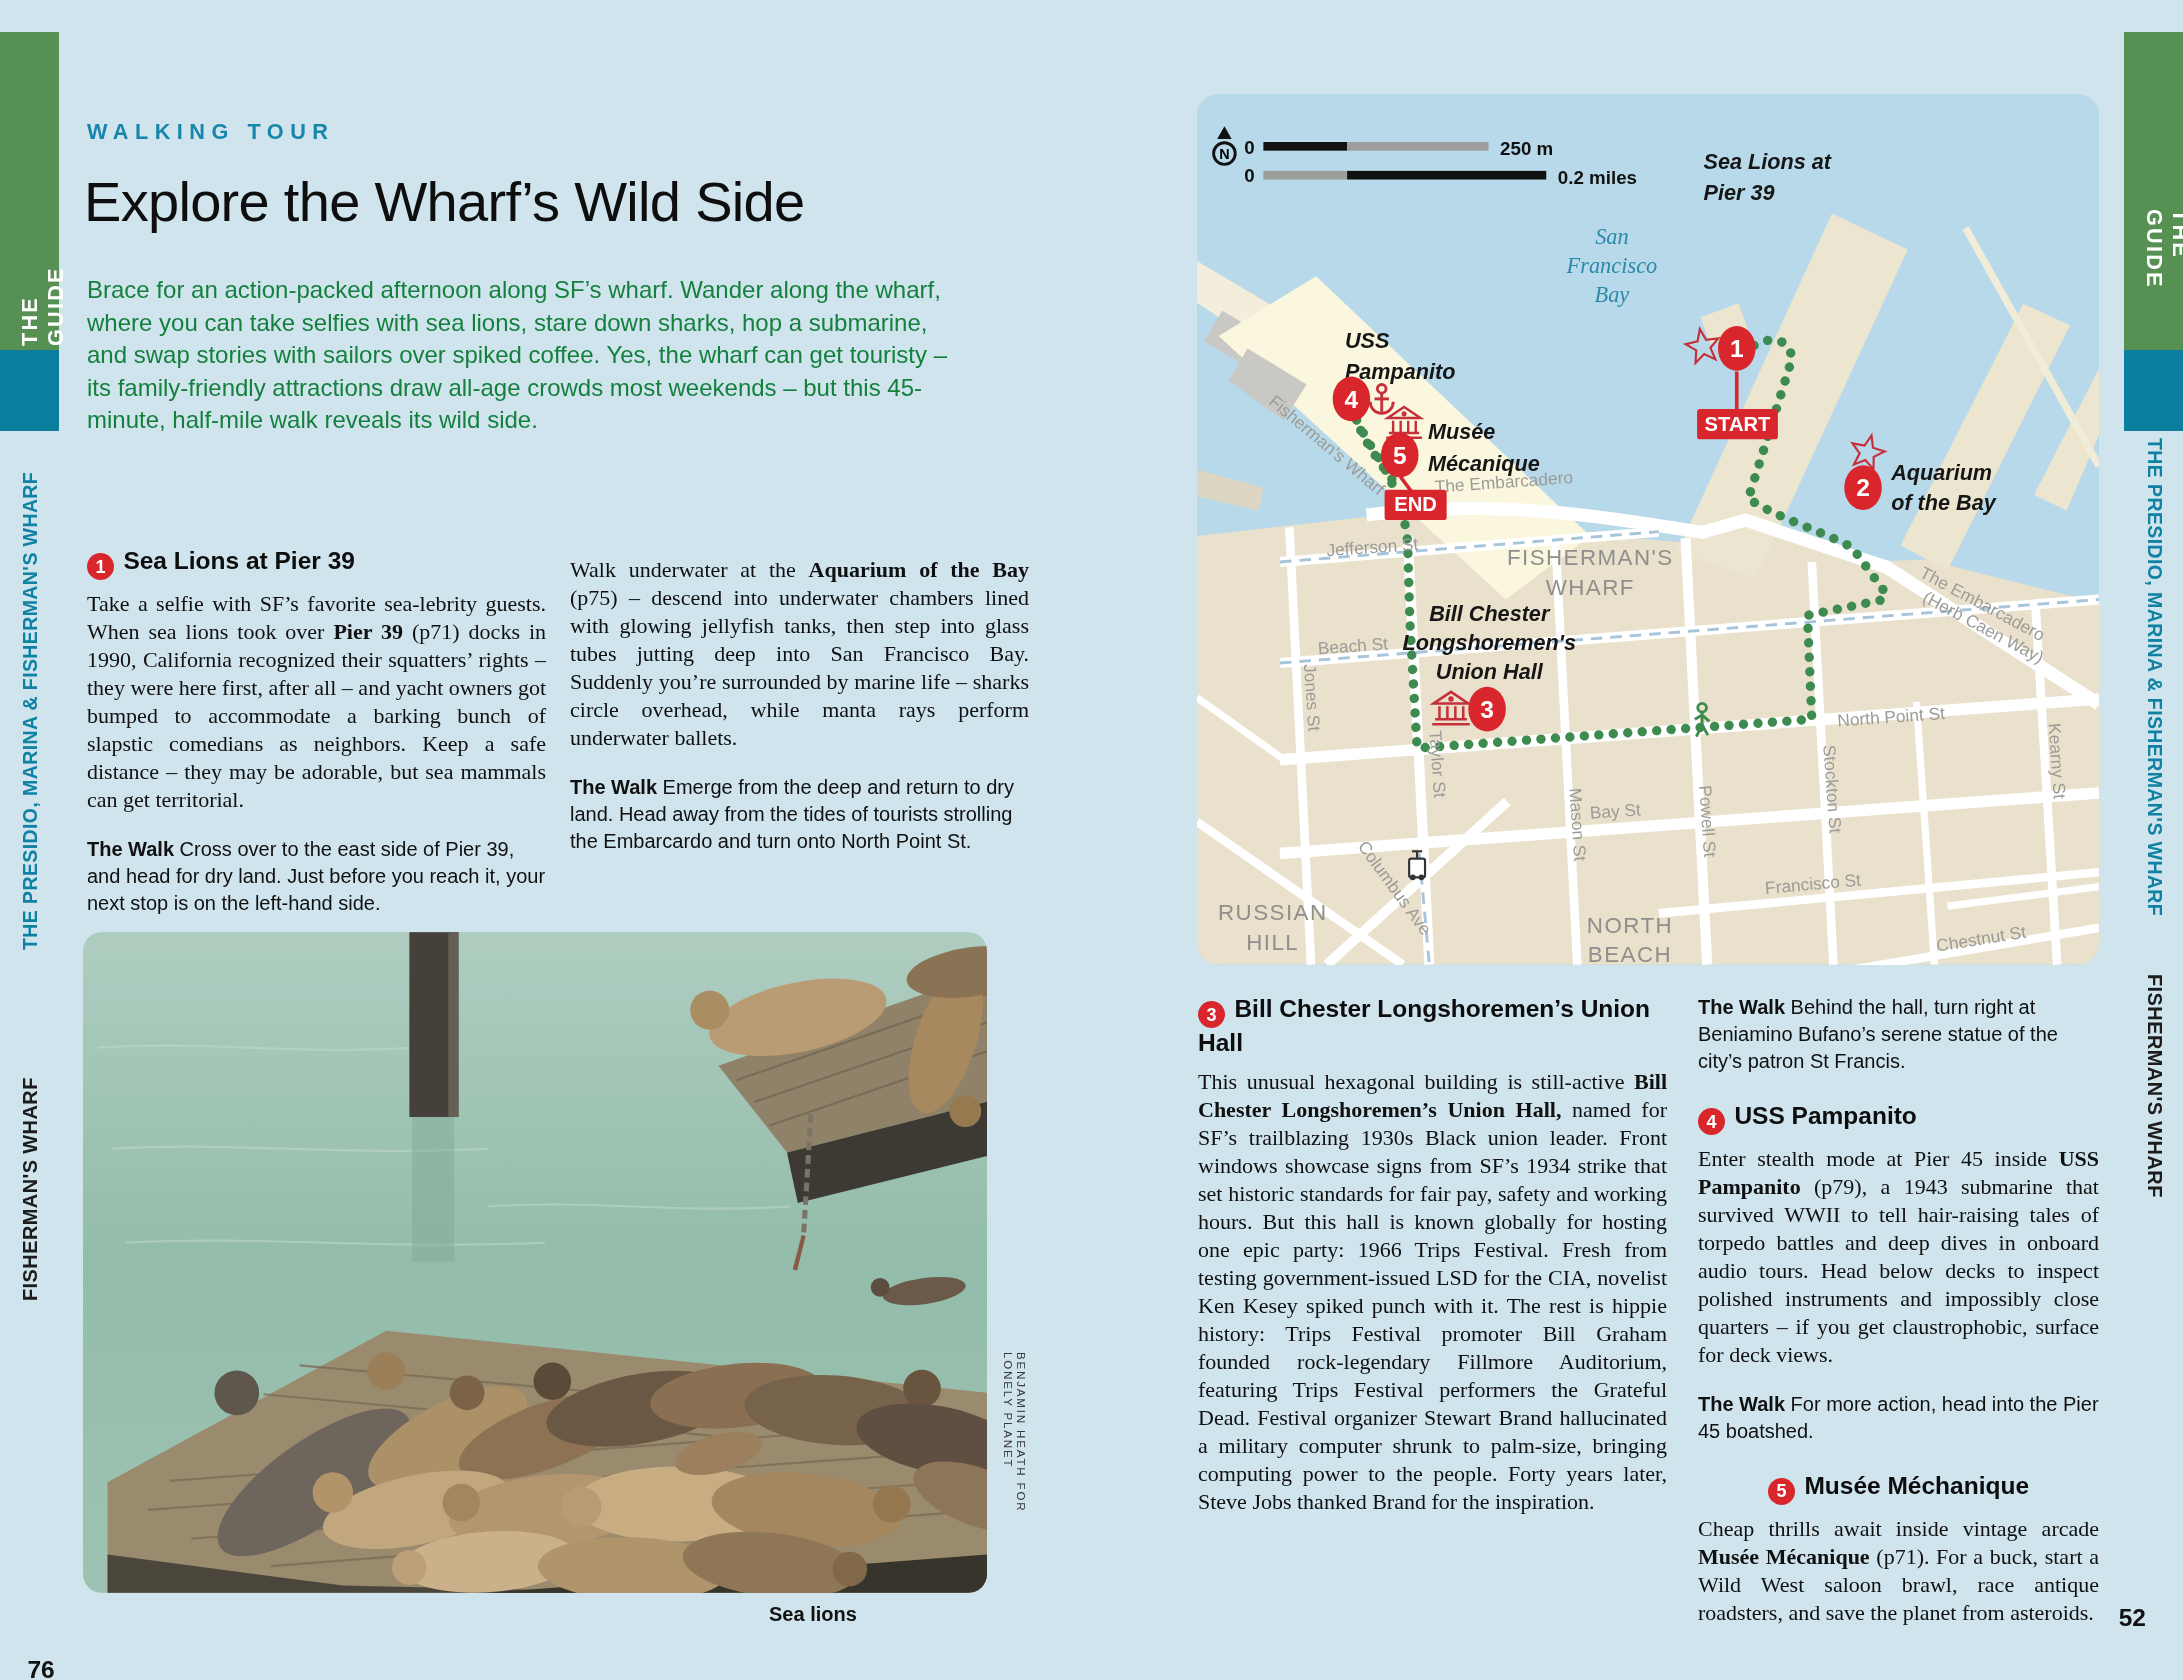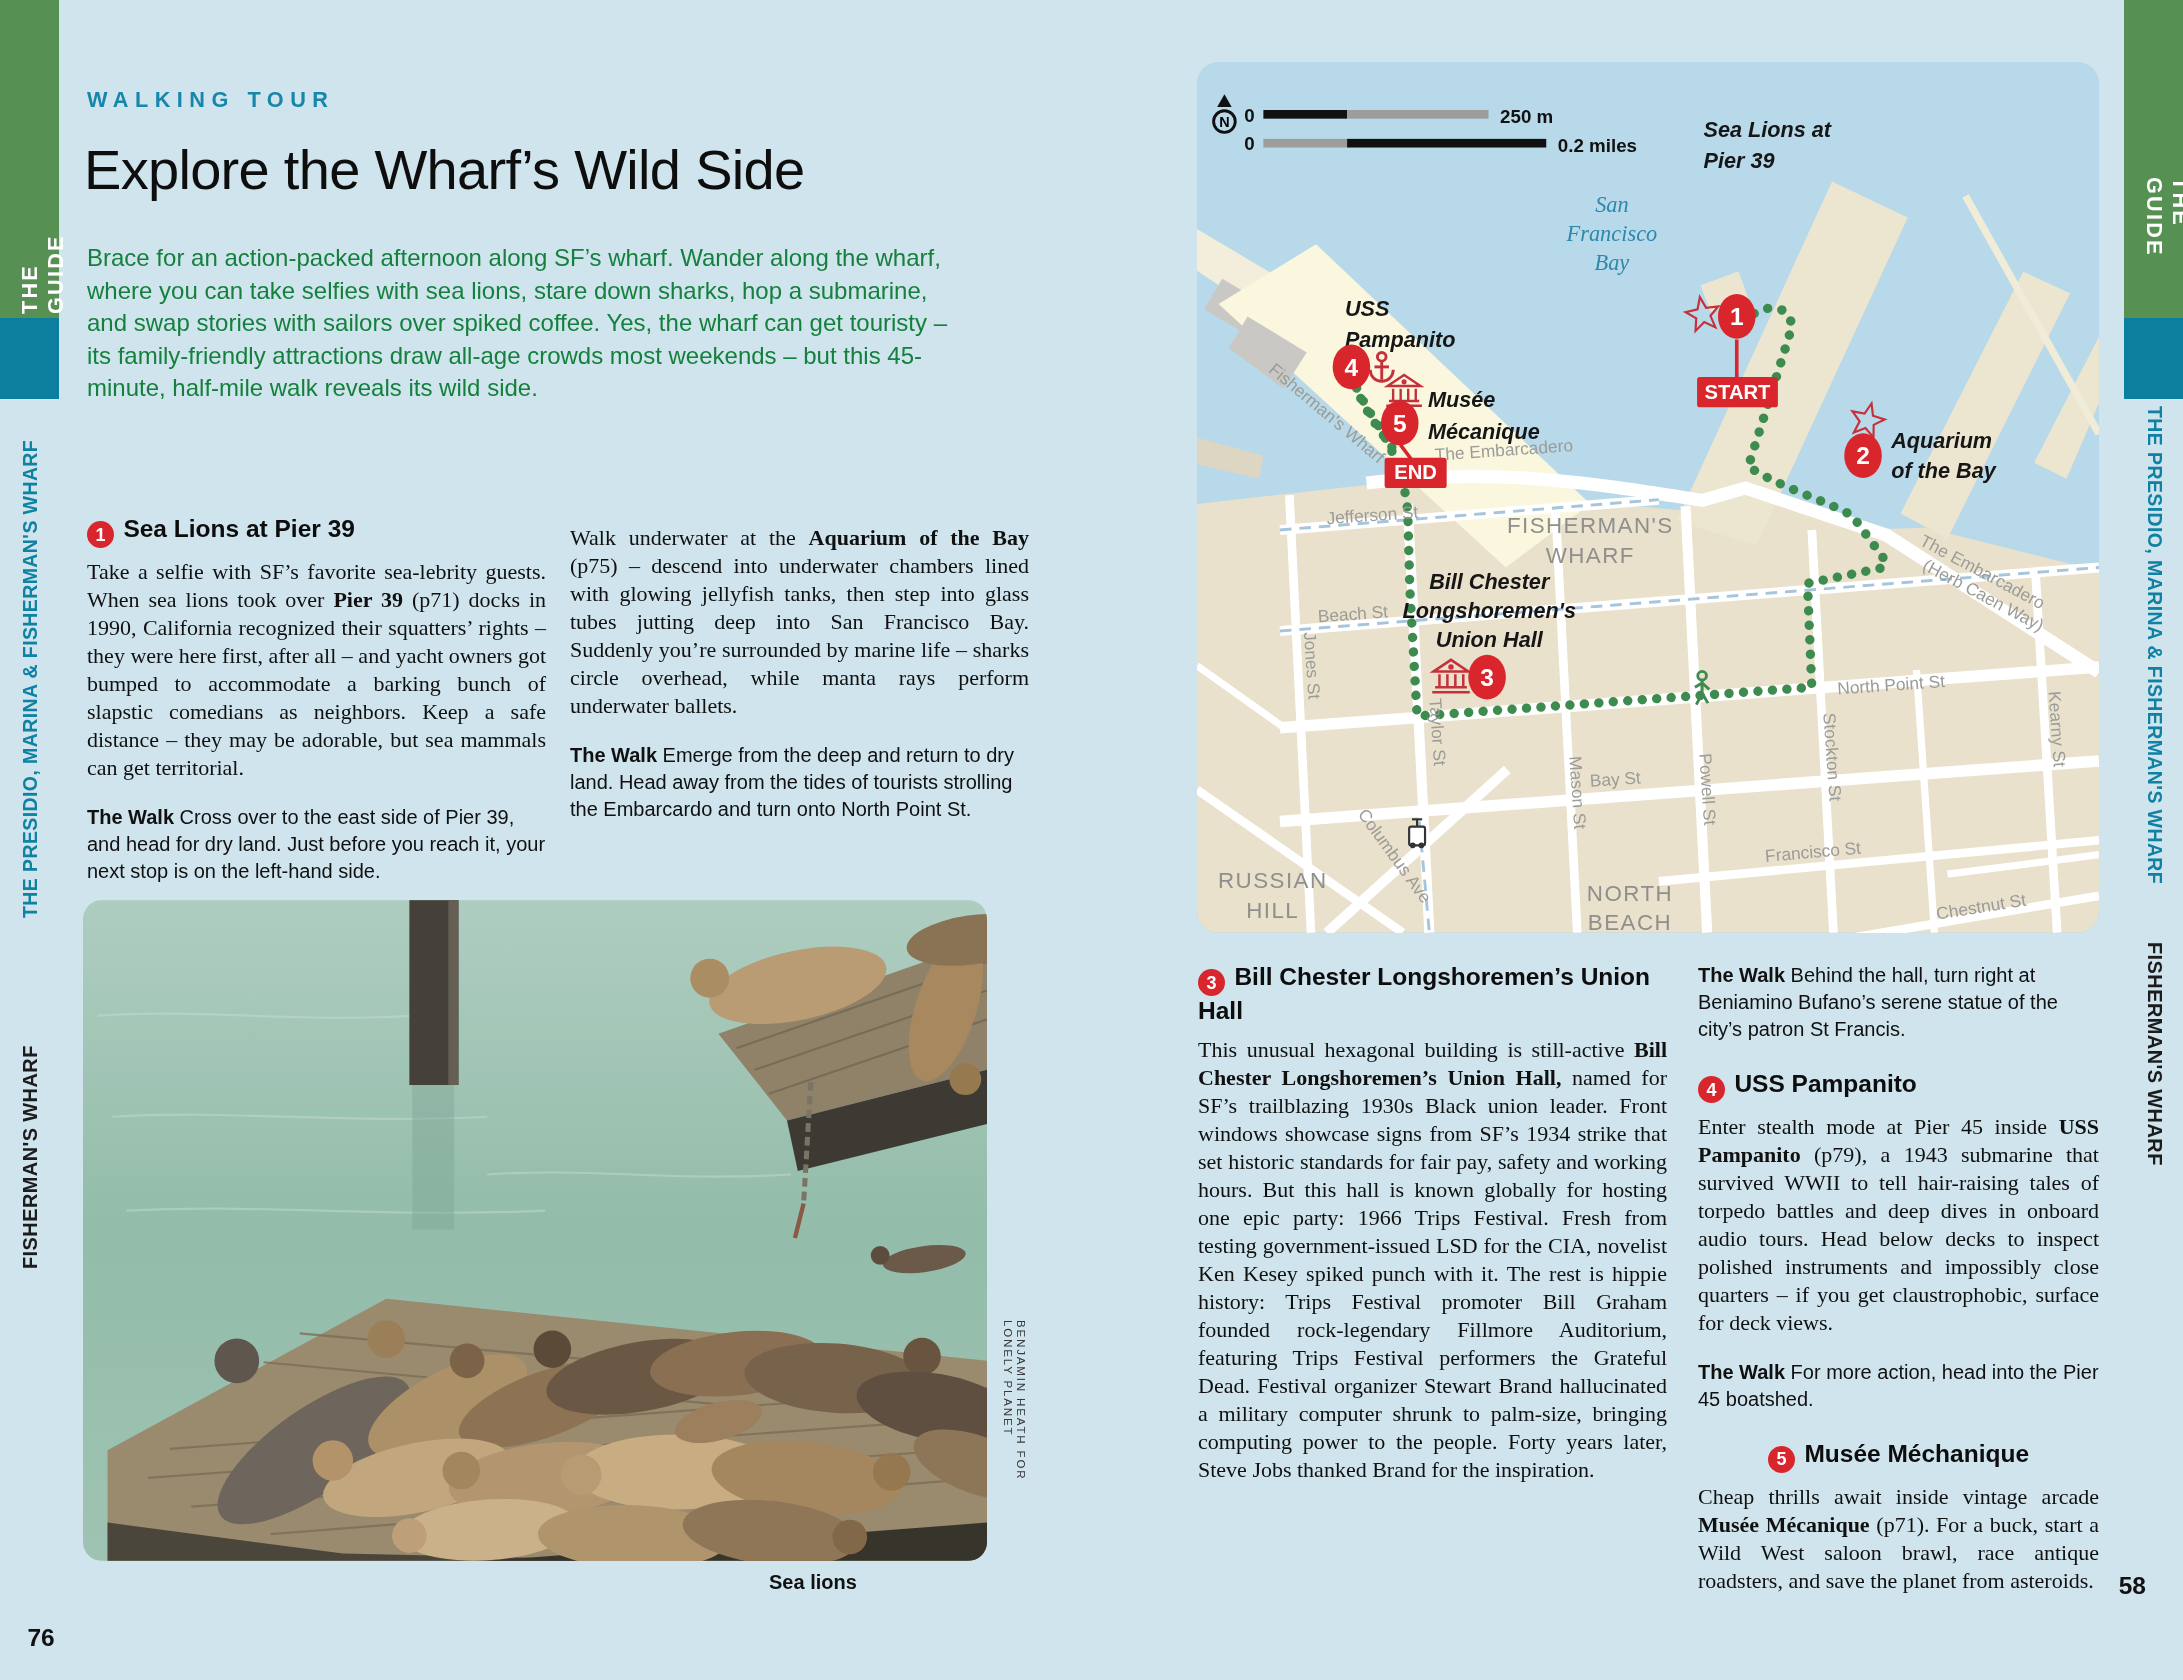--- a/index.html
+++ b/index.html
@@ -1,18 +1,18 @@
 <!DOCTYPE html>
 <html style="font-size:11.6px"><head>
 <meta charset="utf-8">
 <style>
   html,body{margin:0;padding:0;background:#8fa3ac;}
   .spread{position:relative;width:2183px;height:1680px;background:#cfe4ed;
           font-family:"Liberation Sans",sans-serif;overflow:hidden;}
-  .abs{position:absolute;}
+  .abs{position:absolute;margin-top:32px;}
 
   
   .vup{writing-mode:vertical-rl;transform:rotate(180deg);}
   .vdn{writing-mode:vertical-rl;}
   .bar-green{background:#569153;}
   .bar-teal{background:#0d7f9e;}
   .guide-label{color:#fff;font-weight:bold;font-size:21.7px;letter-spacing:2.2px;}
   .chap-teal{color:#0f81a3;font-weight:bold;font-size:19.5px;letter-spacing:0.4px;}
   .chap-black{color:#1c1c1c;font-weight:bold;font-size:20px;letter-spacing:0.4px;}
 
@@ -57,21 +57,21 @@
   <div class="abs vup guide-label" style="left:17.3px;top:177px;height:137px;">THE GUIDE</div>
   <div class="abs vup chap-teal" style="left:19px;top:404px;height:514px;">THE PRESIDIO, MARINA &amp; FISHERMAN'S WHARF</div>
   <div class="abs vup chap-black" style="left:19px;top:930px;height:339px;">FISHERMAN'S WHARF</div>
   <div class="abs pagenum" style="left:27.4px;top:1624px;">76</div>
 
   <div class="abs bar-green" style="left:2124px;top:0;width:59px;height:318px;"></div>
   <div class="abs bar-teal" style="left:2124px;top:318px;width:59px;height:81px;"></div>
   <div class="abs vdn guide-label" style="left:2141px;top:177px;height:137px;">THE GUIDE</div>
   <div class="abs vdn chap-teal" style="left:2143px;top:406px;height:526px;">THE PRESIDIO, MARINA &amp; FISHERMAN'S WHARF</div>
   <div class="abs vdn chap-black" style="left:2143px;top:942px;height:339px;">FISHERMAN'S WHARF</div>
-  <div class="abs pagenum" style="left:2091px;top:1572px;width:55px;text-align:right;">58</div>
+  <div class="abs pagenum" style="left:2091px;top:1572px;width:55px;text-align:right;">52</div>
 
   <div class="abs kicker" style="left:87px;top:87px;">WALKING TOUR</div>
   <div class="abs big-title" style="left:84px;top:137px;">Explore the Wharf’s Wild Side</div>
   <div class="abs intro" style="left:87px;top:242px;">Brace for an action-packed afternoon along SF’s wharf. Wander along the wharf, where you can take selfies with sea lions, stare down sharks, hop a submarine, and swap stories with sailors over spiked coffee. Yes, the wharf can get touristy – its family-friendly attractions draw all-age crowds most weekends – but this 45-minute, half-mile walk reveals its wild side.</div>
 
   <div class="abs col" style="left:87px;top:514px;">
     <div class="stop-h"><span class="badge">1</span><span>Sea Lions at Pier 39</span></div>
     <div class="body-serif"><span>Take a selfie with SF’s favorite sea-lebrity guests. When sea lions took over </span><span class="b">Pier 39</span><span> (p71) docks in 1990, California recognized their squatters’ rights – they were here first, after all – and yacht owners got bumped to accommodate a barking bunch of slapstic comedians as neighbors. Keep a safe distance – they may be adorable, but sea mammals can get territorial.</span></div>
     <div class="walk"><span class="b">The Walk </span><span>Cross over to the east side of Pier 39, and head for dry land. Just before you reach it, your next stop is on the left-hand side.</span></div>
   </div>

